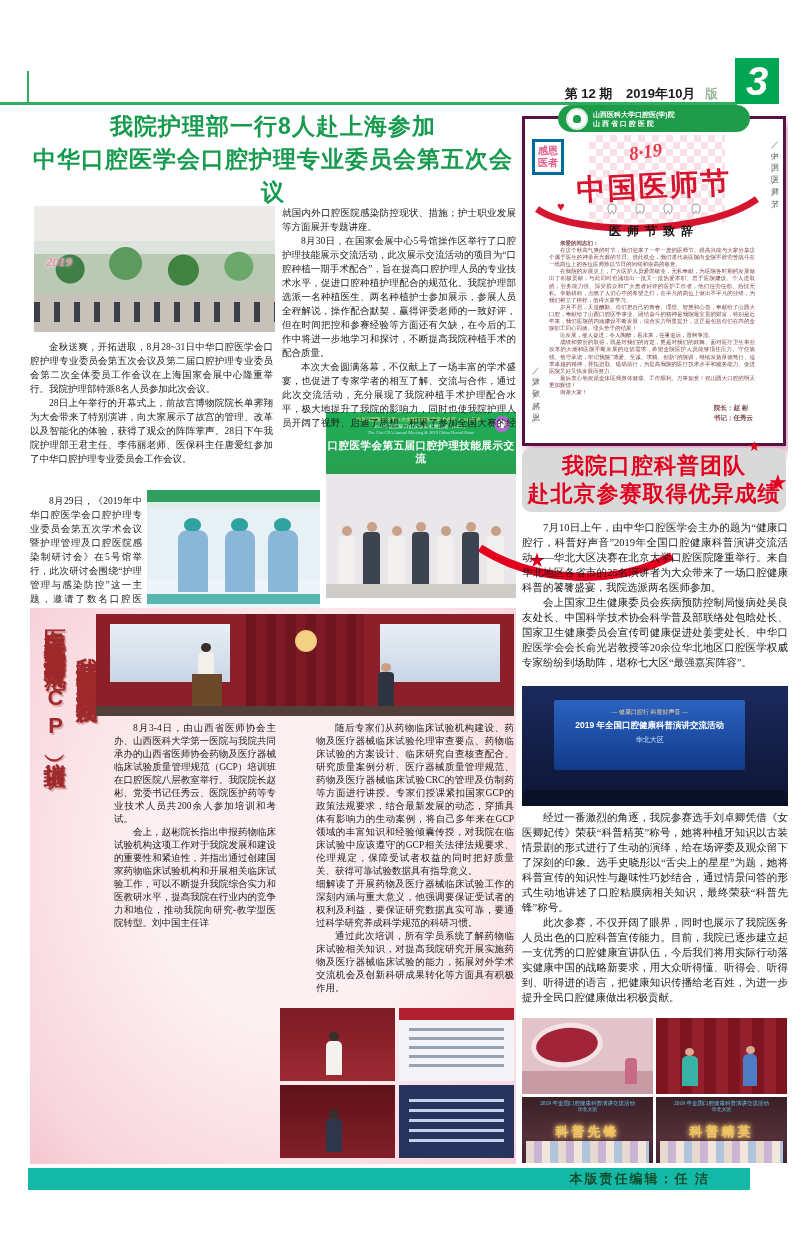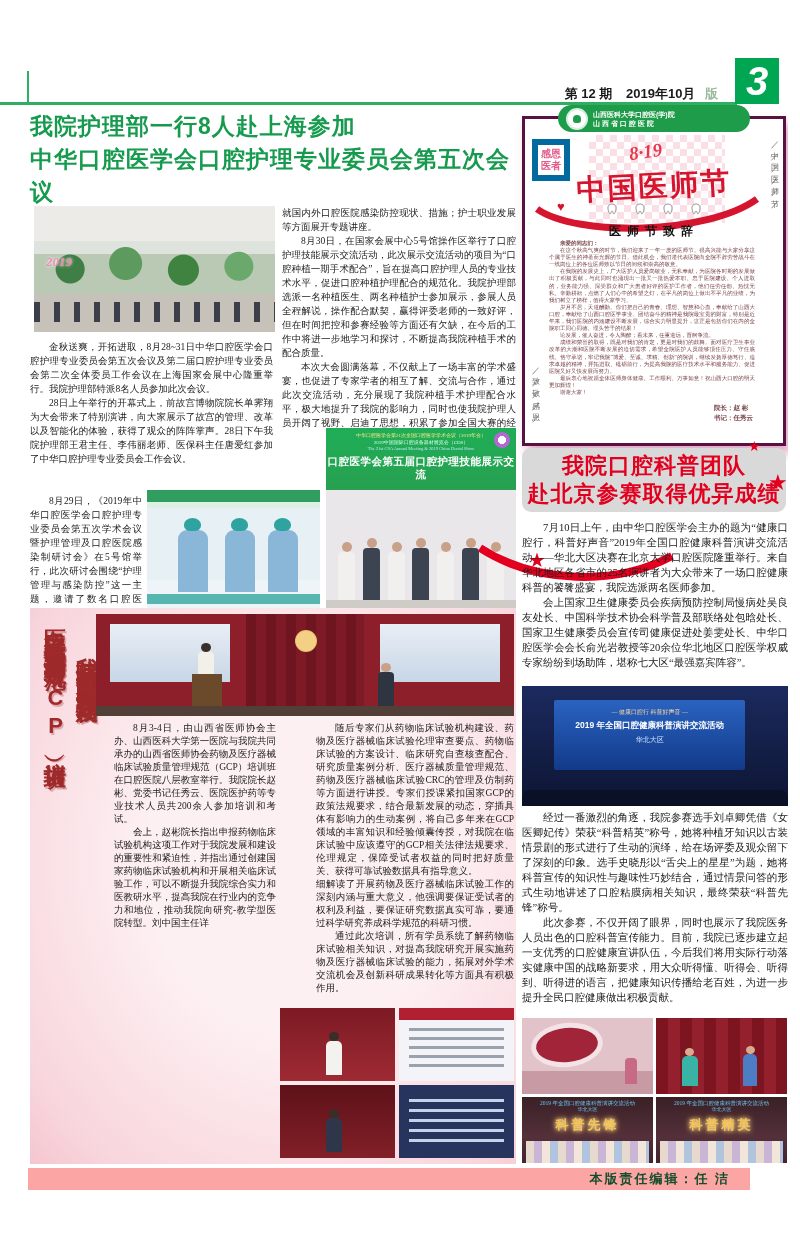--- a/index.html
+++ b/index.html
@@ -13,21 +13,21 @@
   
   .mast-rule{left:0;top:102px;width:737px;height:3px;background:#2fae62;}
   .mast-corner{left:27px;top:71px;width:2px;height:33px;background:#2fae62;}
   .issue-info{right:70px;top:85px;font-weight:bold;font-size:13px;}
   .issue-info .ed{color:#9bb89c;margin-left:6px;}
   .pagenum{left:735px;top:58px;width:44px;height:46px;background:#00a651;color:#fff;
            display:flex;align-items:center;justify-content:center;
            font-size:40px;font-weight:bold;font-style:italic;}
 
   
-  .h1-green{left:30px;top:110px;width:486px;color:#169a4e;
+  .h1-green{left:30px;top:110px;width:486px;text-align:center;color:#169a4e;
             font-weight:bold;font-size:23px;line-height:33px;letter-spacing:1px;}
   .bodytext{font-size:9.5px;line-height:14px;}
   .a1col1{left:30px;top:340px;width:243px;height:150px;}
   .a1col1b{left:30px;top:494px;width:112px;height:124px;}
   .a1col2{left:282px;top:206px;width:234px;height:224px;}
 
   
   .photo{position:absolute;overflow:hidden;}
   .pA{left:34px;top:206px;width:241px;height:126px;
       background:linear-gradient(#ecebe7 0 28%, #dfe3dd 28% 38%, #b9c9b4 38% 70%, #c6c2ba 70%);}
@@ -41,21 +41,21 @@
   .pA-2019{position:absolute;left:12px;top:48px;color:#f08bb0;font-weight:bold;
       font-size:13px;font-style:italic;text-shadow:0 0 3px #fff;}
   .pB{left:147px;top:490px;width:173px;height:128px;
       background:linear-gradient(#def0e6 0 14%, #e7f0f4 14% 70%, #eef4f8 70%);}
   .pB-strip{position:absolute;left:0;top:0;width:100%;height:12px;background:#2f9e5f;}
   .pB .fig{position:absolute;bottom:26px;width:30px;height:62px;background:#8ab6d8;border-radius:9px 9px 0 0;}
   .pB .fig::before{content:"";position:absolute;left:6px;top:-12px;width:17px;height:13px;
       background:#2fa3a0;border-radius:50% 50% 40% 40%;}
   .pB .tbl{position:absolute;left:0;bottom:0;width:100%;height:24px;
       background:linear-gradient(#57b7b0 0 40%,#eef3f7 40%);}
-  .pC{left:326px;top:428px;width:190px;height:186px;background:#e9e7ea;}
+  .pC{left:326px;top:412px;width:190px;height:186px;background:#e9e7ea;}
   .pC-head{position:absolute;left:0;top:0;width:100%;height:62px;background:linear-gradient(#1fae57,#27a050);
       color:#fff;text-align:center;}
   .pC-t1{font-size:5px;color:#ffe98a;padding-top:4px;line-height:7px;}
   .pC-t2{font-size:5px;color:#d9ffe6;line-height:7px;}
   .pC-t3{font-size:4.5px;color:#bfe9ff;line-height:6px;}
   .pC-main{font-size:10.5px;font-weight:bold;line-height:13px;margin-top:3px;letter-spacing:0.5px;}
   .pC-logo{position:absolute;right:6px;top:4px;width:16px;height:16px;border-radius:50%;
       background:radial-gradient(circle,#fff 0 35%,#b06ad0 36%);}
   .pC-people{position:absolute;left:8px;bottom:14px;right:8px;height:66px;display:flex;
       justify-content:space-around;align-items:flex-end;}
@@ -67,21 +67,21 @@
 
   
   .ddbox{left:522px;top:116px;width:258px;height:324px;background:#fff;border:3px solid #571243;
          box-shadow:5px 7px 10px rgba(186,60,120,.45);}
   .dd-pill{position:absolute;left:50%;top:-14px;transform:translateX(-50%);width:192px;height:27px;
       background:#1f9c49;border-radius:14px;display:flex;align-items:center;gap:5px;padding:0 8px;box-sizing:border-box;}
   .dd-logo{width:18px;height:18px;border-radius:50%;background:#fff;border:2px solid #d7efdf;
       display:flex;align-items:center;justify-content:center;}
   .dd-logo i{width:8px;height:8px;border-radius:50% 50% 30% 30%;background:#1f9c49;display:block;}
   .dd-hosp{color:#fff;font-size:7px;line-height:9px;font-weight:bold;white-space:nowrap;}
-  .dd-corner{position:absolute;left:7px;top:20px;border:6px solid #0369a1;color:#e45c8a;
+  .dd-corner{position:absolute;left:7px;top:20px;border:3px solid #0369a1;color:#e45c8a;
       font-weight:bold;font-size:10px;line-height:12px;padding:3px 3px;text-align:center;}
   .dd-mosaic{position:absolute;left:64px;top:16px;width:136px;height:88px;opacity:.55;
       background:repeating-conic-gradient(#f5c6d2 0 25%,#ffffff 0 50%) 0 0/14px 14px;}
   .dd-819{position:absolute;left:104px;top:22px;color:#e8374a;font-weight:bold;font-style:italic;
       font-size:19px;transform:rotate(-8deg);}
   .dd-title{position:absolute;left:0;top:48px;width:100%;text-align:center;color:#d5152e;
       font-weight:bold;font-size:29px;letter-spacing:2px;transform:rotate(-3deg);}
   .dd-teeth{position:absolute;left:0;top:84px;width:100%;display:flex;justify-content:center;gap:16px;}
   .dd-ribbon{position:absolute;left:2px;top:74px;}
   .dd-heart{position:absolute;left:32px;top:80px;color:#d5152e;font-size:13px;}
@@ -121,21 +121,21 @@
       border-radius:50%;transform:rotate(-6deg);box-shadow:0 0 0 5px #f3e3e6;}
   .pf1 .fg{position:absolute;right:16px;bottom:10px;width:12px;height:26px;background:#c76a86;border-radius:4px 4px 0 0;}
   .pf2{background:repeating-linear-gradient(90deg,#7c1520 0 12px,#93202c 12px 24px);}
   .pf2 .fg1{position:absolute;left:26px;bottom:8px;width:16px;height:30px;background:#39b3a6;border-radius:5px 5px 0 0;}
   .pf2 .fg2{position:absolute;right:30px;bottom:8px;width:14px;height:32px;background:#4d7dc4;border-radius:5px 5px 0 0;}
   .pf2 .fg1::before,.pf2 .fg2::before{content:"";position:absolute;left:3px;top:-8px;width:9px;height:8px;
       border-radius:50%;background:#d9ab90;}
   .pfg{background:linear-gradient(#3a2026,#54303a 60%,#43242c);color:#fff;text-align:center;}
   .pfg .bn{font-size:5.5px;color:#66c7f0;line-height:7px;margin-top:3px;}
   .pfg .bn2{font-size:5px;color:#66c7f0;line-height:6px;}
-  .pfg .gold{font-size:13px;font-weight:bold;color:#f6c453;letter-spacing:3px;margin-top:3px;
+  .pfg .gold{font-size:13px;font-weight:bold;color:#f6c453;letter-spacing:3px;margin-top:10px;
       text-shadow:0 0 4px #fff3c4,0 0 7px #e8a93c;}
   .pfg .row{position:absolute;left:4px;right:4px;bottom:0;height:22px;
       background:repeating-linear-gradient(90deg,#e8d9cf 0 8px,#c9b6d6 8px 16px,#f2e6da 16px 24px,#b0c4de 24px 32px);}
 
   
   .gcp-panel{left:30px;top:608px;width:486px;height:556px;
       background:radial-gradient(ellipse at 55% 45%,#fdf0f2 0 40%,#f8d6dd 85%,#f5c6d0);}
   .gcp-vt{position:absolute;writing-mode:vertical-rl;text-orientation:upright;color:#9e2a2b;
       font-weight:bold;font-size:22px;letter-spacing:3px;
       font-family:"Liberation Sans","DejaVu Sans",sans-serif;
@@ -167,22 +167,22 @@
   .ps-red2 .fg{background:#30364a;}
   .ps-slide{background:#f4f4f8;}
   .ps-slide .bar{position:absolute;left:0;top:0;width:100%;height:12px;background:#b02030;}
   .ps-slide .ln{position:absolute;left:10px;right:10px;top:20px;height:40px;
       background:repeating-linear-gradient(#9aa2ad 0 3px,transparent 3px 9px);}
   .ps-slide2{background:#27355e;}
   .ps-slide2 .ln{position:absolute;left:10px;right:10px;top:14px;height:46px;
       background:repeating-linear-gradient(#c6d2ea 0 3px,transparent 3px 10px);}
 
   
-  .footerbar{left:28px;top:1168px;width:722px;height:22px;background:#fca5a5;
-      display:flex;align-items:center;justify-content:flex-end;padding-right:20px;box-sizing:border-box;
+  .footerbar{left:28px;top:1168px;width:722px;height:22px;background:#14b8a6;
+      display:flex;align-items:center;justify-content:flex-end;padding-right:40px;box-sizing:border-box;
       color:#114d2a;font-weight:bold;font-size:13px;letter-spacing:2px;}
 
   .tooth-icon{display:inline-block;}
 </style>
 </head>
 <body>
 
 <div class="page">
 
   <div class="abs mast-rule"></div>

